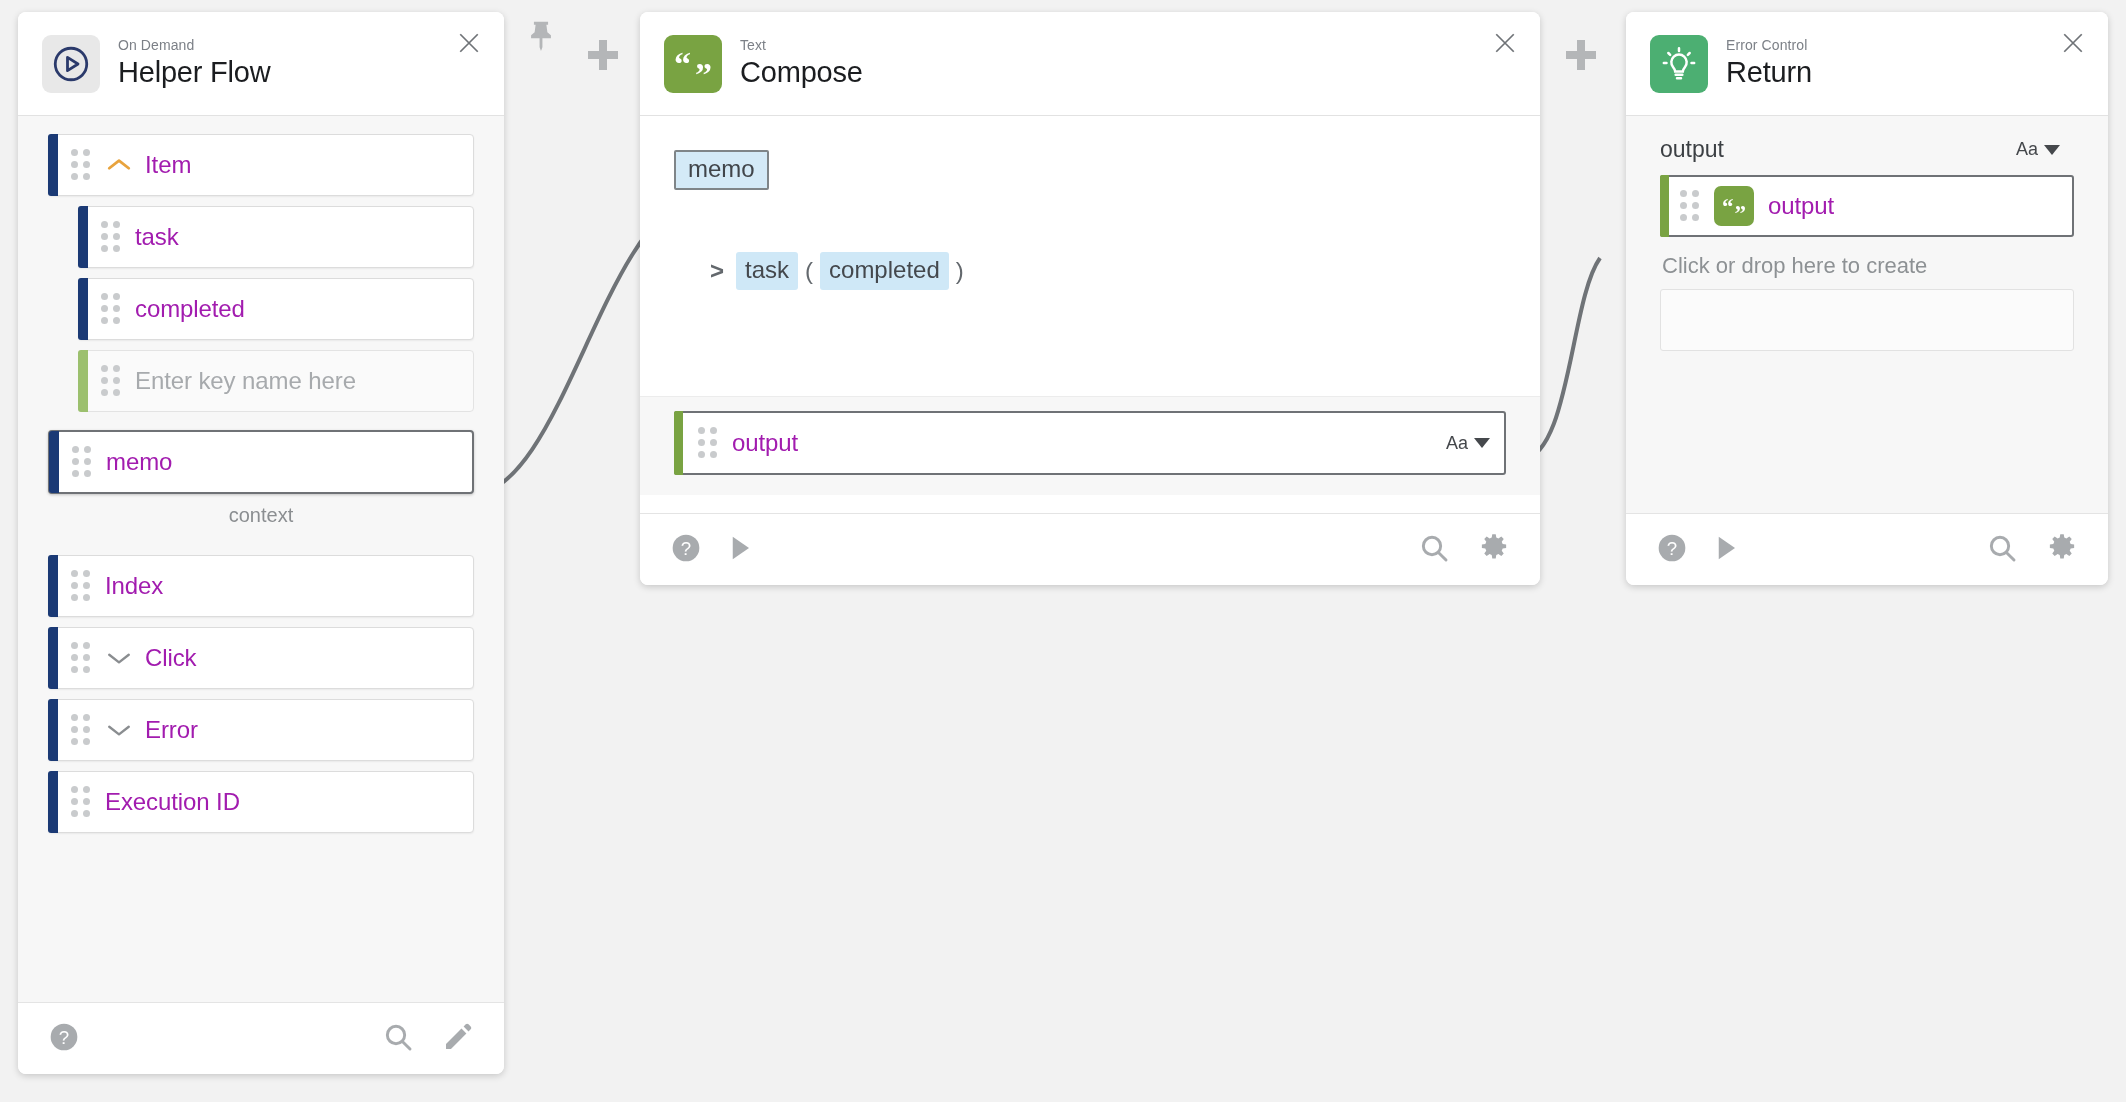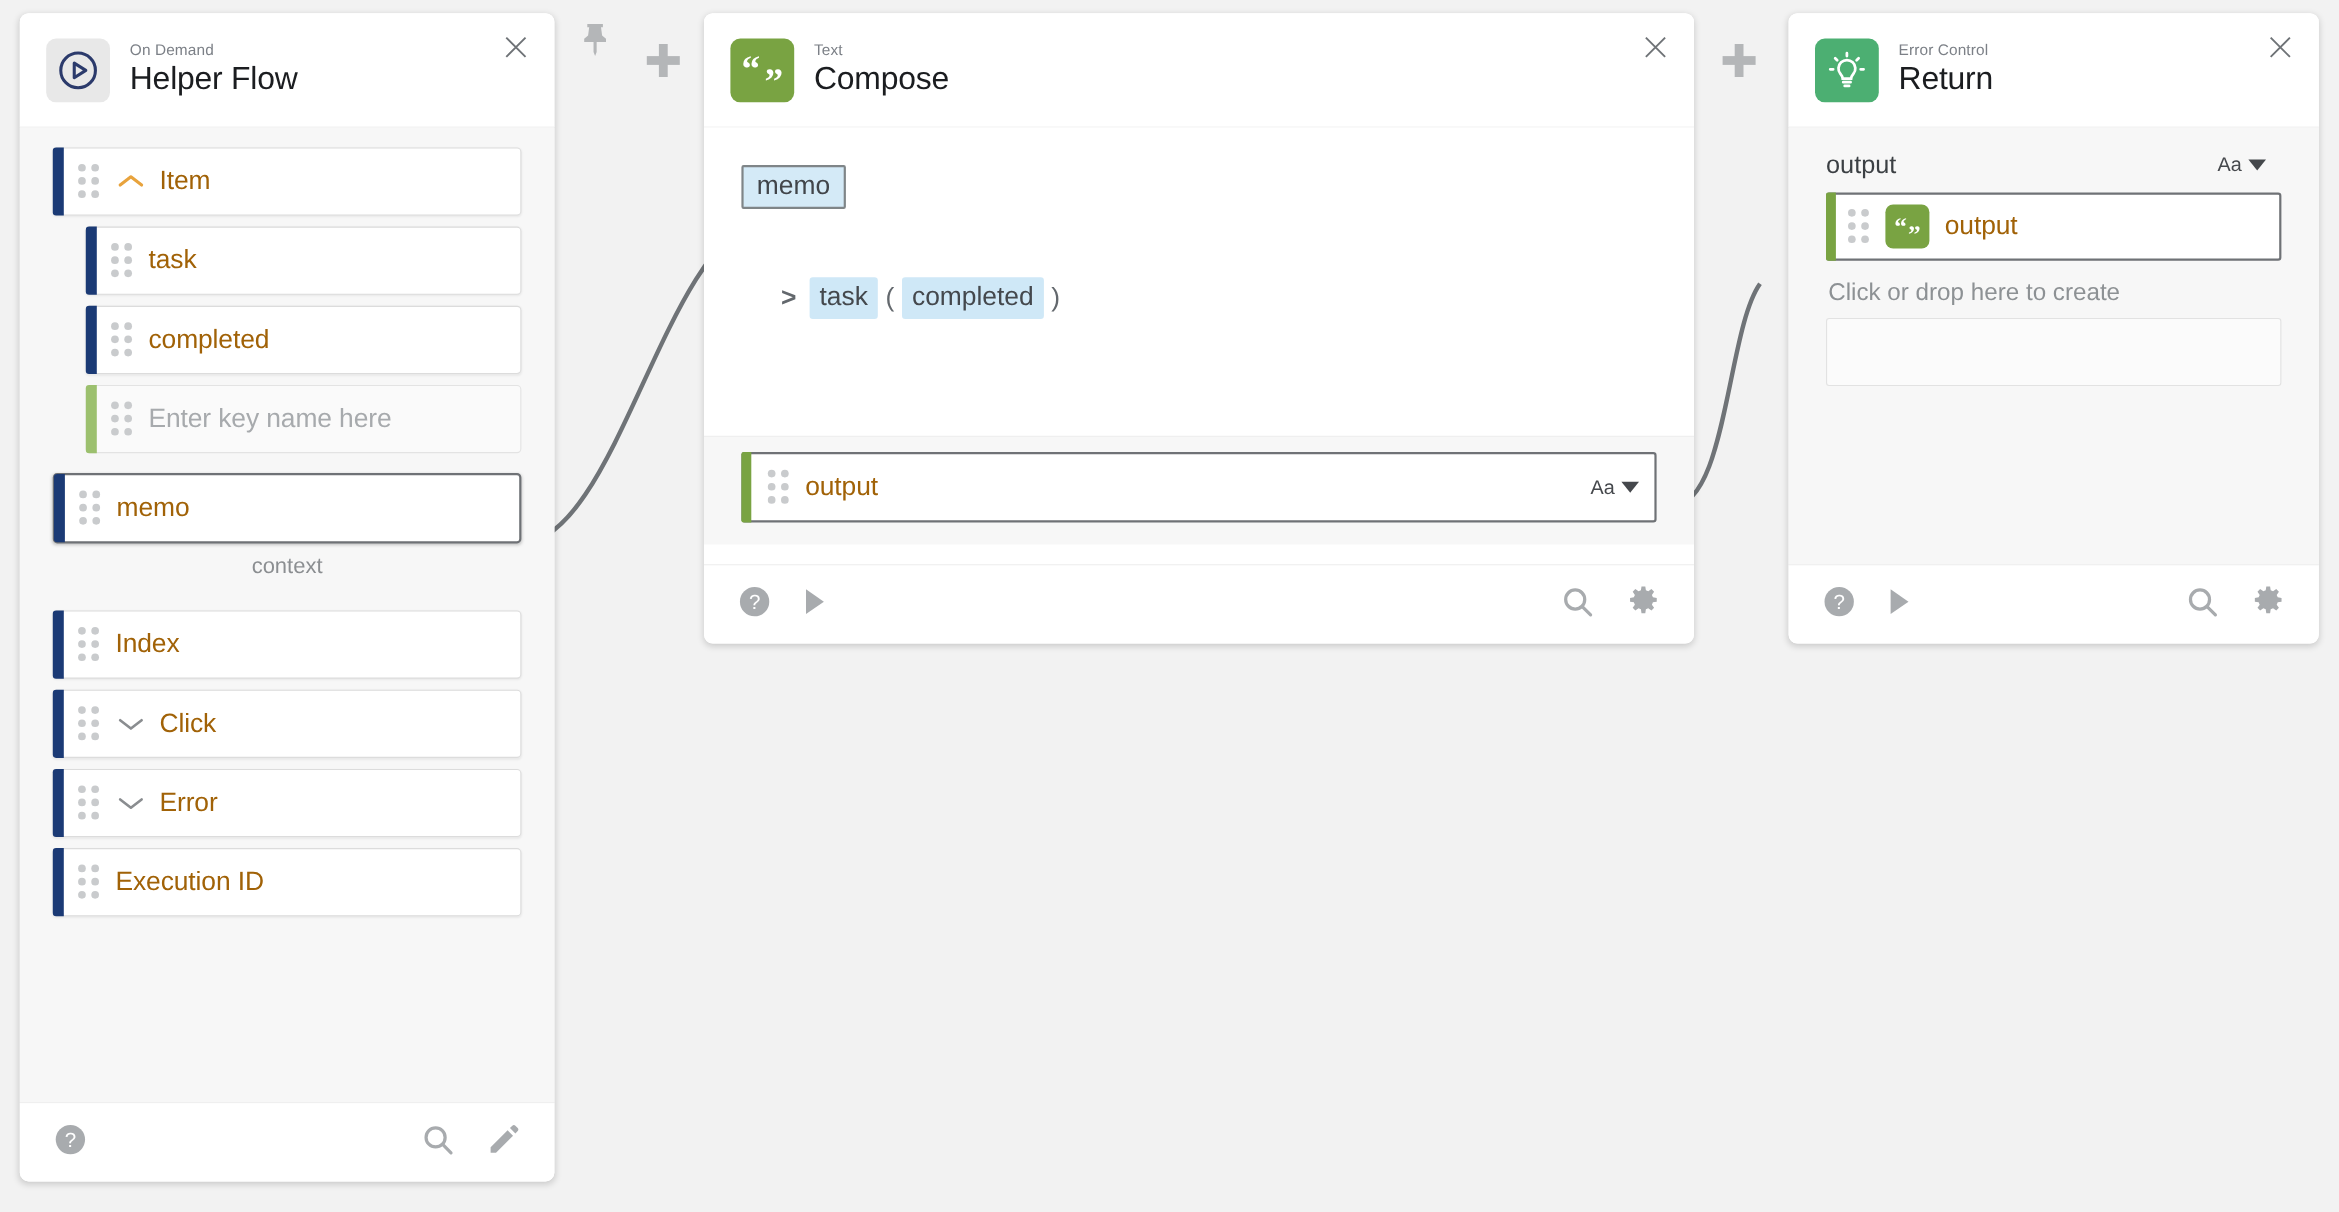--- a/index.html
+++ b/index.html
@@ -107,21 +107,21 @@
   .row.bar-navy::before   { background: #1b3a75; }
   .row.bar-slate::before  { background: #6d83b5; }
   .row.bar-ltgreen::before{ background: #9cc06e; }
   .row.indent { margin-left: 30px; }
   .row.selected {
     border: 2px solid #6f7276;
     box-shadow: 0 1px 3px rgba(0,0,0,.22);
     height: 64px;
   }
   .row.ghost { background: #fafafa; border-color: #e3e3e3; box-shadow: none; }
-  .row-label { font-size: 24px; color: #a16207; letter-spacing: -.1px; }
+  .row-label { font-size: 24px; color: #a21caf; letter-spacing: -.1px; }
   .row-label.muted { color: #a7aaad; }
 
   
   .dots {
     width: 20px; height: 32px;
     display: grid;
     grid-template-columns: 7px 7px;
     grid-template-rows: 7px 7px 7px;
     gap: 5px 5px;
     margin-right: 14px;

